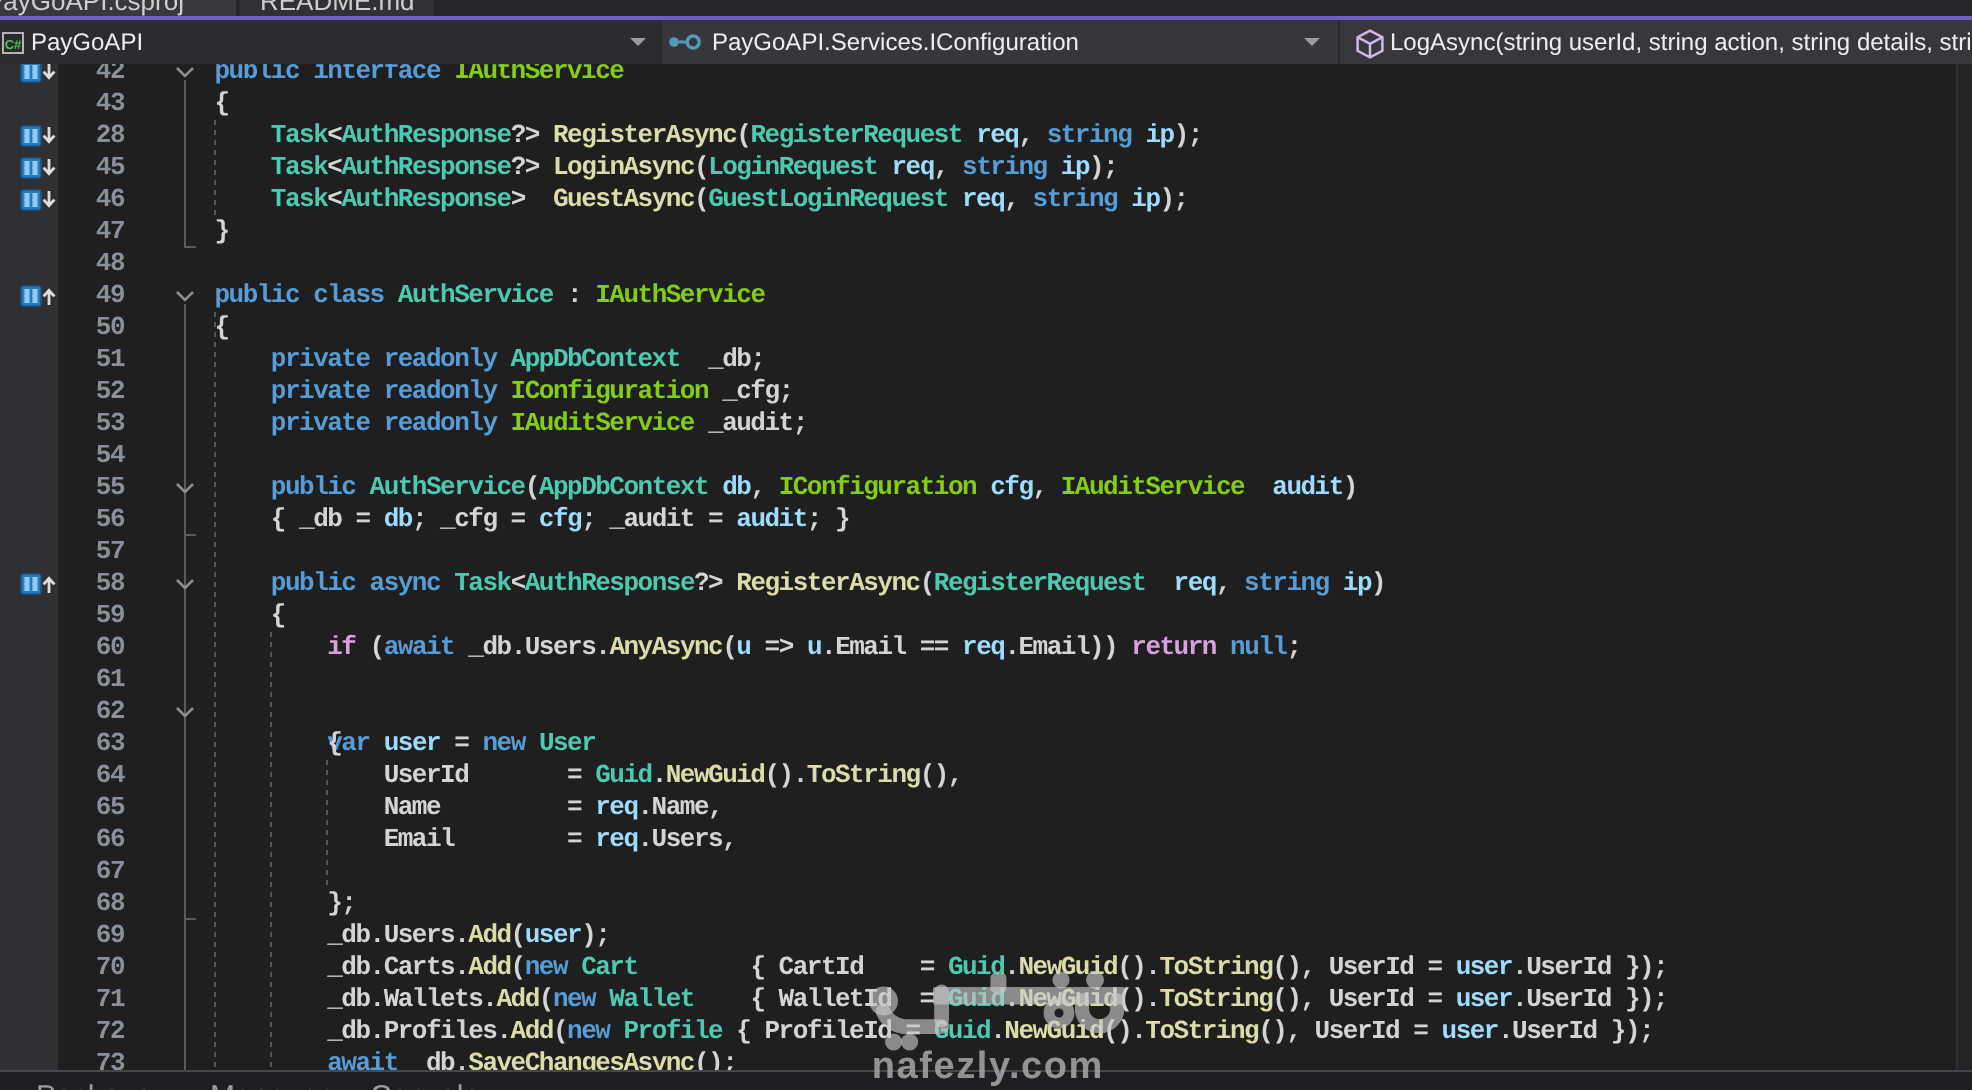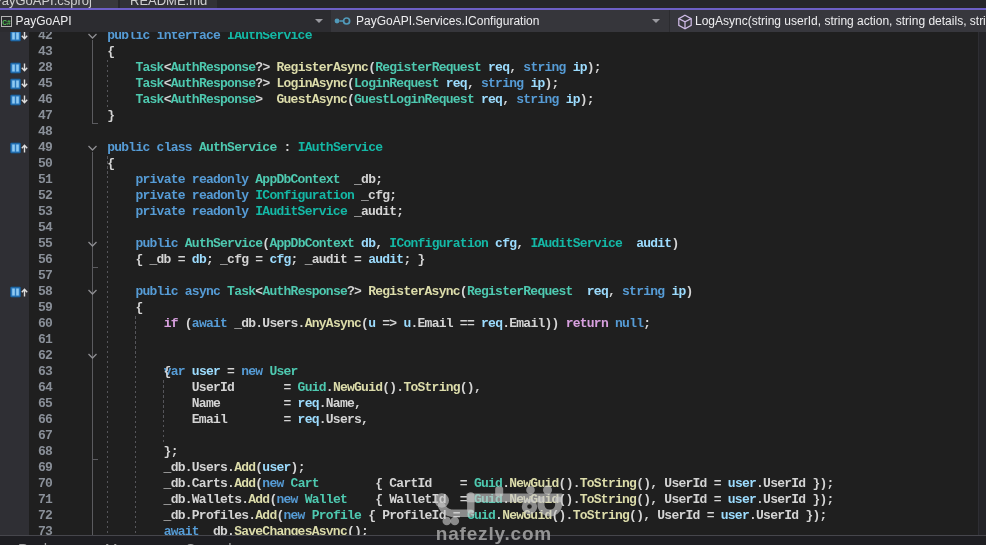--- a/index.html
+++ b/index.html
@@ -13,23 +13,23 @@
 
 #nav{position:absolute;top:10px;left:0;width:986px;height:22px;background:#2c2c30}
 #nav .sec2{position:absolute;left:331px;top:0;width:338px;height:22px;background:#36363b}
 #nav .sec3{position:absolute;left:670px;top:0;width:316px;height:22px;background:#37373d}
 #nav .navtxt{position:absolute;top:0;height:22px;line-height:22px;font-size:12px;color:#eeeef0;white-space:nowrap}
 .dropdn{position:absolute;width:0;height:0;border-left:4.5px solid transparent;border-right:4.5px solid transparent;border-top:4.5px solid #9a9aa0}
 
 #editor{position:absolute;top:32px;left:0;width:986px;height:504px;background:#1f1f1f;overflow:hidden}
 #iconmargin{position:absolute;left:0;top:0;width:29px;height:504px;background:#2f2f34}
 .code,.num{position:absolute;font-family:"Liberation Mono",monospace;font-weight:bold;font-size:13px;letter-spacing:-0.75px;height:16px;line-height:16px;white-space:pre}
-.num{color:#8a9099;width:34px;text-align:center;left:28px}
+.num{color:#8a9099;width:34px;text-align:right;left:28px}
 .code{left:79px}
-.k{color:#569cd6}.c{color:#d8a0df}.t{color:#4ec9b0}.i{color:#14b8a6}.m{color:#dcdcaa}.v{color:#9cdcfe}.w{color:#d4d4d4}
+.k{color:#569cd6}.c{color:#d8a0df}.t{color:#4ec9b0}.i{color:#84cc16}.m{color:#dcdcaa}.v{color:#9cdcfe}.w{color:#d4d4d4}
 .guide{position:absolute;width:1px;background:repeating-linear-gradient(to bottom,#55555a 0px,#55555a 2.5px,transparent 2.5px,transparent 5px)}
 .fline{position:absolute;background:#5b5b5f}
 .chev{position:absolute;left:87px}
 .micon{position:absolute;left:8px}
 
 #bottompanel{position:absolute;top:536px;left:0;width:986px;height:9px;background:#1e1e22;overflow:hidden}
 #bottompanel div{position:absolute;top:4px;font-size:15px;color:#9f9f9f;white-space:nowrap}
 #hline{position:absolute;top:535px;left:0;width:986px;height:1px;background:#46464c}
 
 #sbar{position:absolute;top:32px;left:978px;width:8px;height:504px;background:#242428;border-left:1px solid #2e2e33}

